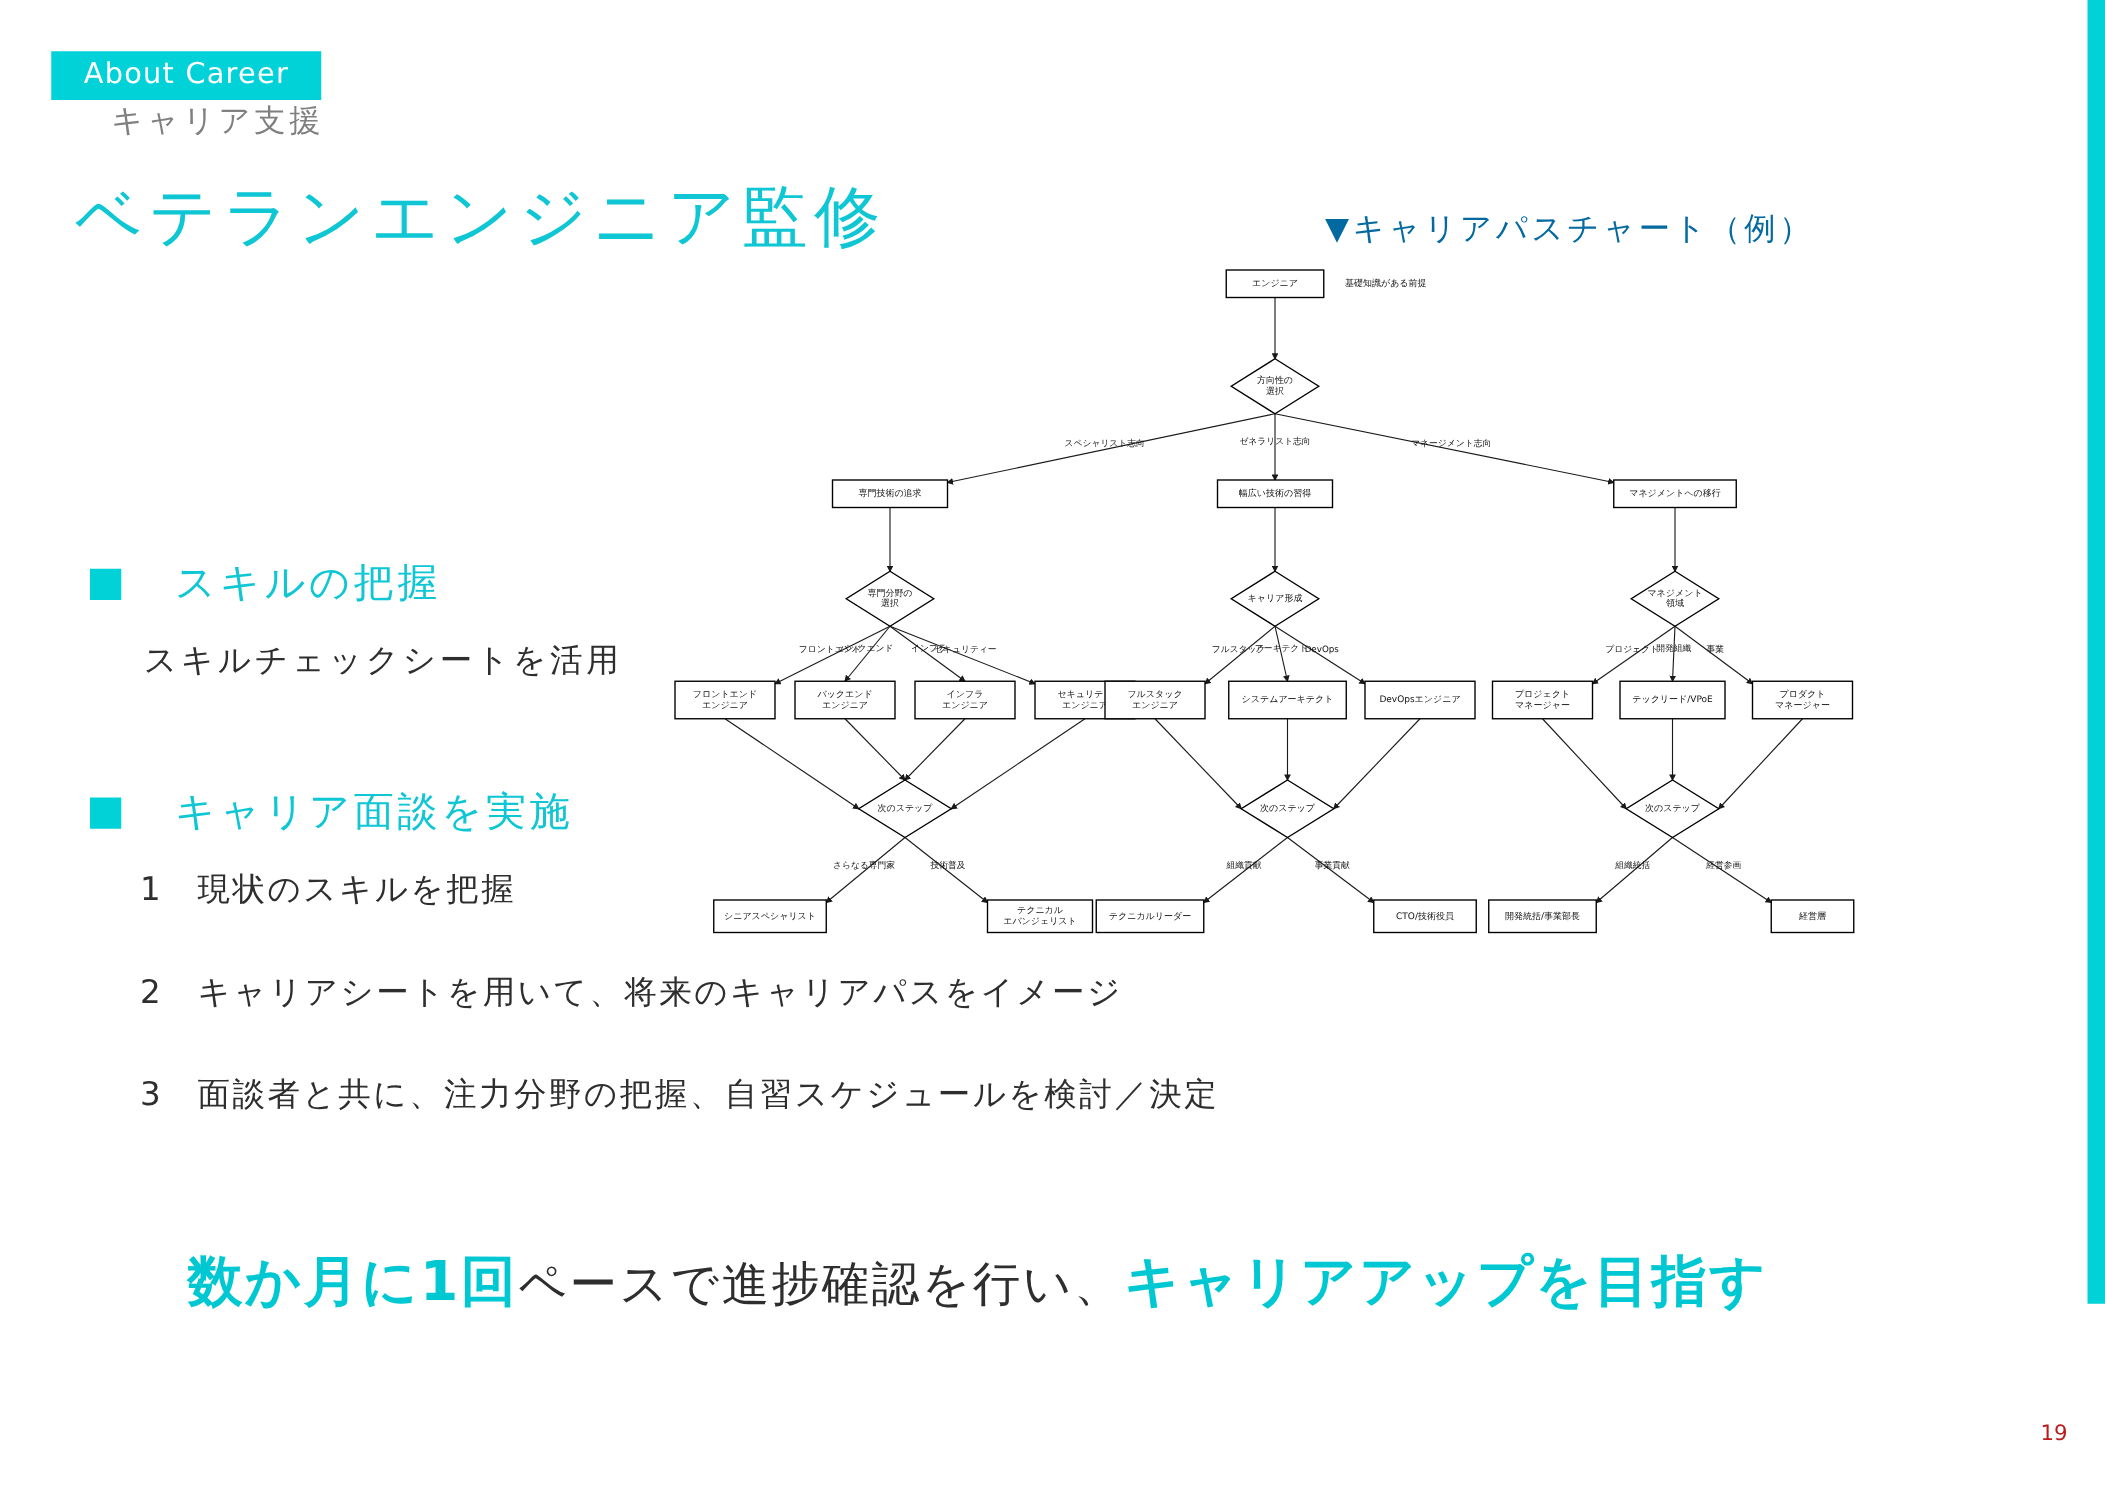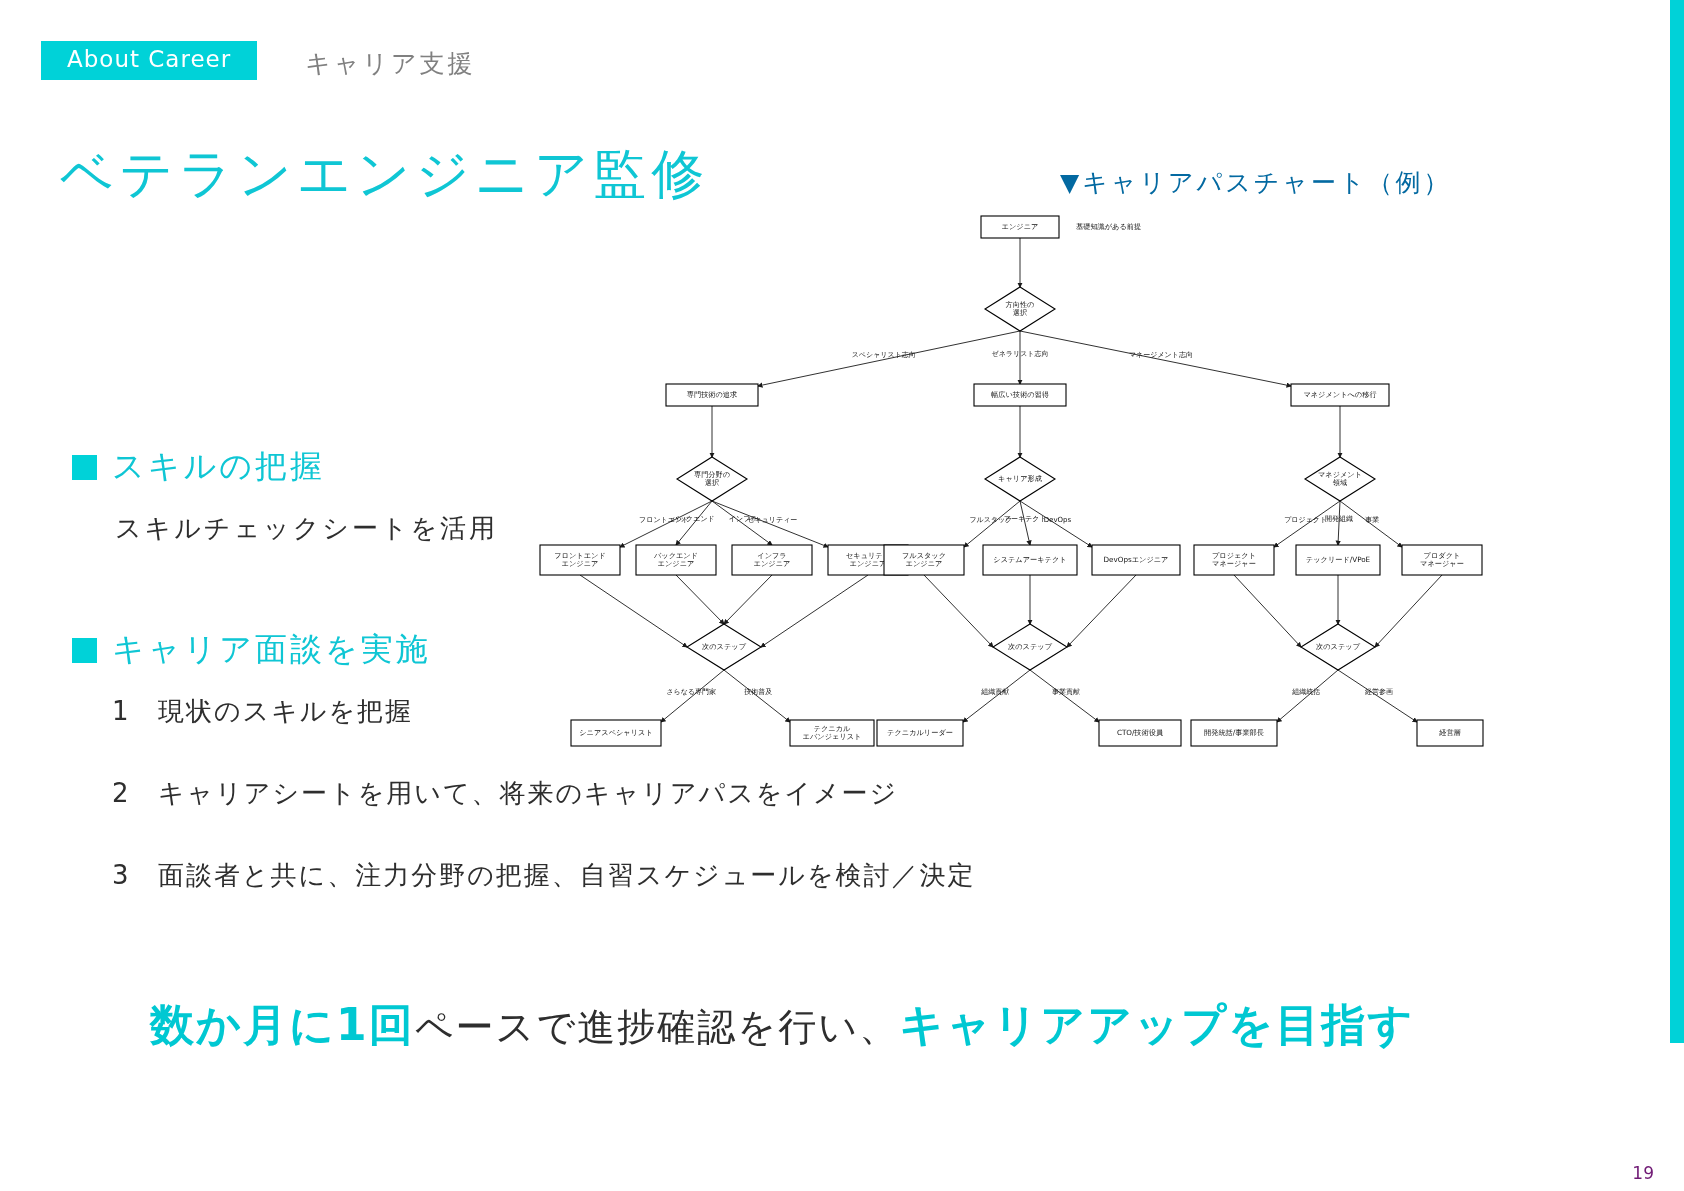--- a/index.html
+++ b/index.html
@@ -28,21 +28,22 @@
     height: 1043px;
     background: #00d2d8;
   }
 
   
   #header {
     position: absolute;
     top: 41px;
     left: 41px;
     display: flex;
-    align-items: flex-end;
+    align-items: flex-start;
+    flex-direction: column;
   }
   #header-badge {
     background: #00d2d8;
     color: #ffffff;
     font-size: 23px;
     letter-spacing: 1px;
     padding: 7px 26px 9px 26px;
     line-height: 1;
     min-width: 188px;
     text-align: center;
@@ -84,20 +85,21 @@
   #bullet-skill  { top: 445px; }
   #bullet-interview { top: 628px; }
 
   .bullet-head {
     display: flex;
     align-items: center;
     color: #0fc6d4;
     font-size: 32px;
     letter-spacing: 3px;
     white-space: nowrap;
+    gap: 28px;
   }
   .bullet-square {
     width: 25px;
     height: 25px;
     background: #00d2d8;
     margin-right: 15px;
     flex: 0 0 auto;
   }
   .bullet-sub {
     margin-top: 22px;
@@ -137,22 +139,22 @@
     color: #2e2e2e;
     text-align: right;
   }
   #bottom-highlight .hl { color: #00c8d2; }
   #bottom-highlight .plain { font-weight: normal; font-size: 38px; }
 
   
   #page-number {
     position: absolute;
     right: 30px;
-    bottom: 8px;
-    color: #701a75;
+    bottom: 34px;
+    color: #b91c1c;
     font-size: 17px;
   }
 
   
   #flowchart {
     position: absolute;
     left: 520px;
     top: 205px;
     width: 1000px;
     height: 560px;

